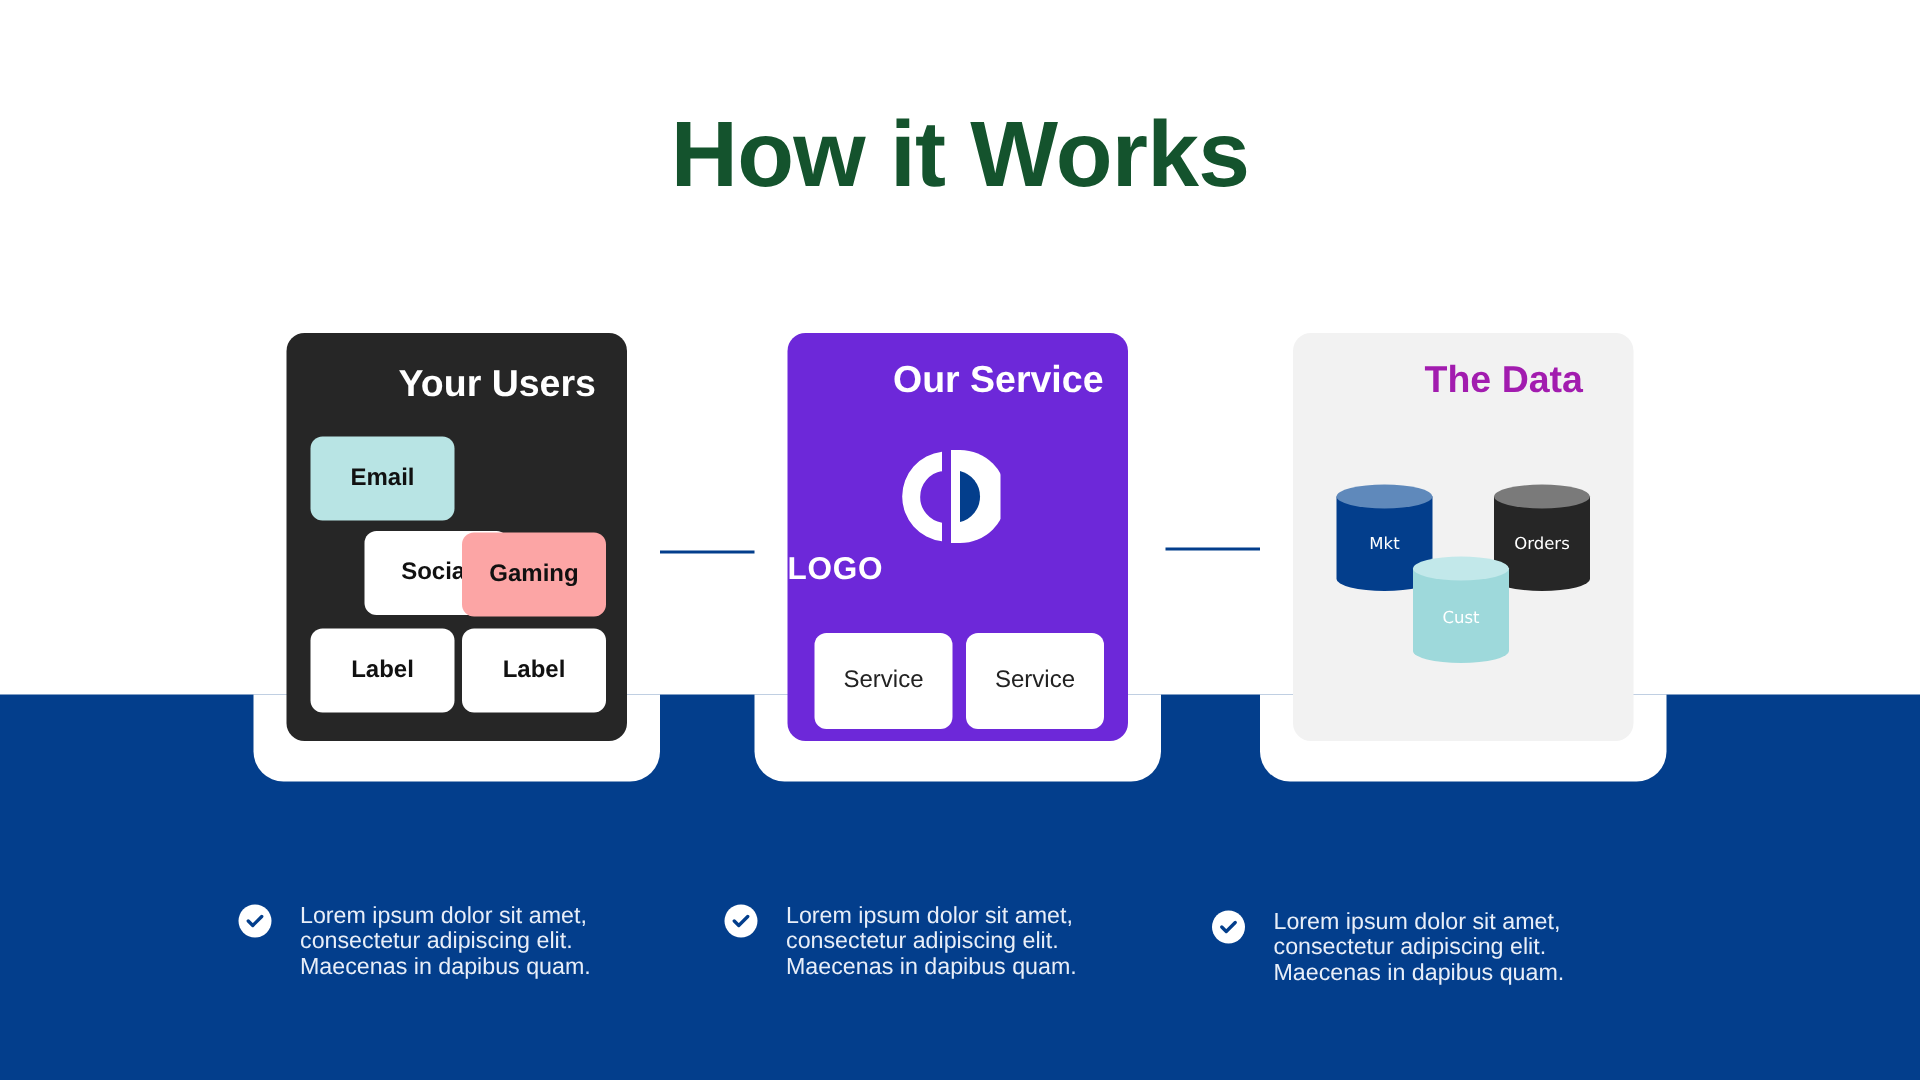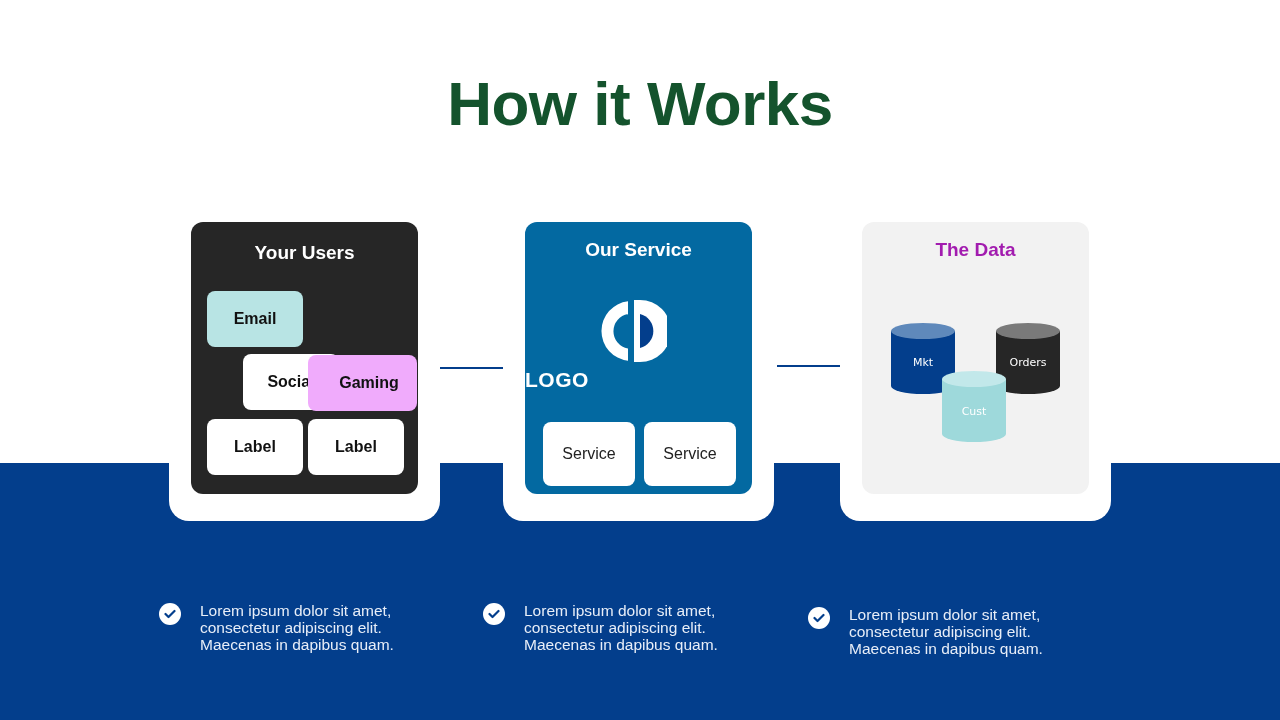--- a/index.html
+++ b/index.html
@@ -16,31 +16,31 @@
   .frame { position:absolute; top:222px; width:271px; height:299px; }
   .frame-bg {
     position:absolute; left:0; top:241px; width:271px; height:58px;
     background:#ffffff; border-radius:0 0 20px 20px;
   }
   .panel {
     position:absolute; left:22px; top:0; width:227px; height:272px;
     border-radius:12px;
   }
   .panel-title {
-    position:absolute; left:0; width:100%; text-align:center;
-    font-size:19px; font-weight:bold;
+    position:absolute; left:11px; width:100%; text-align:center;
+    font-size:25px; font-weight:bold;padding-left:16px;
   }
   .users { background:#262626; }
   .users .panel-title { color:#ffffff; top:20px; }
   .chip {
     position:absolute; width:96px; height:56px; border-radius:8px;
     background:#ffffff; display:flex; align-items:center; justify-content:center;
     font-size:16px; font-weight:bold; color:#111111;
   }
-  .service { background:#0369a1; }
+  .service { background:#6d28d9; }
   .service .panel-title { color:#ffffff; top:17px; }
   .svc-btn {
     position:absolute; top:200px; width:92px; height:64px; border-radius:8px;
     background:#ffffff; display:flex; align-items:center; justify-content:center;
     font-size:16px; color:#222222;
   }
   .logo-text {
     position:absolute; left:0; top:146px; width:100%; 
     font-size:21px; font-weight:bold; color:#ffffff; letter-spacing:0.5px;
   }
@@ -63,21 +63,21 @@
 <div class="band"></div>
 
 <div class="title">How it Works</div>
 
 <div class="frame" style="left:169px;">
   <div class="frame-bg"></div>
   <div class="panel users">
     <div class="panel-title">Your Users</div>
     <div class="chip" style="left: 16px; top: 69px; background: rgb(184, 228, 228);">Email</div>
     <div class="chip" style="left: 16px; top: 132px; background: rgb(255, 255, 255); margin-left: 36px;">Social</div>
-    <div class="chip" style="left: 117px; top: 133px; background: #f0abfc; padding-left: 13px;">Gaming</div>
+    <div class="chip" style="left: 117px; top: 133px; background: #fca5a5;">Gaming</div>
     <div class="chip" style="left: 16px; top: 197px; background: rgb(255, 255, 255);">Label</div>
     <div class="chip" style="left: 117px; top: 197px; background: rgb(255, 255, 255);">Label</div>
   </div>
 </div>
 
 <div class="connector" style="left:440px; top:367px; width:63px;"></div>
 
 <div class="frame" style="left:503px;">
   <div class="frame-bg"></div>
   <div class="panel service">

